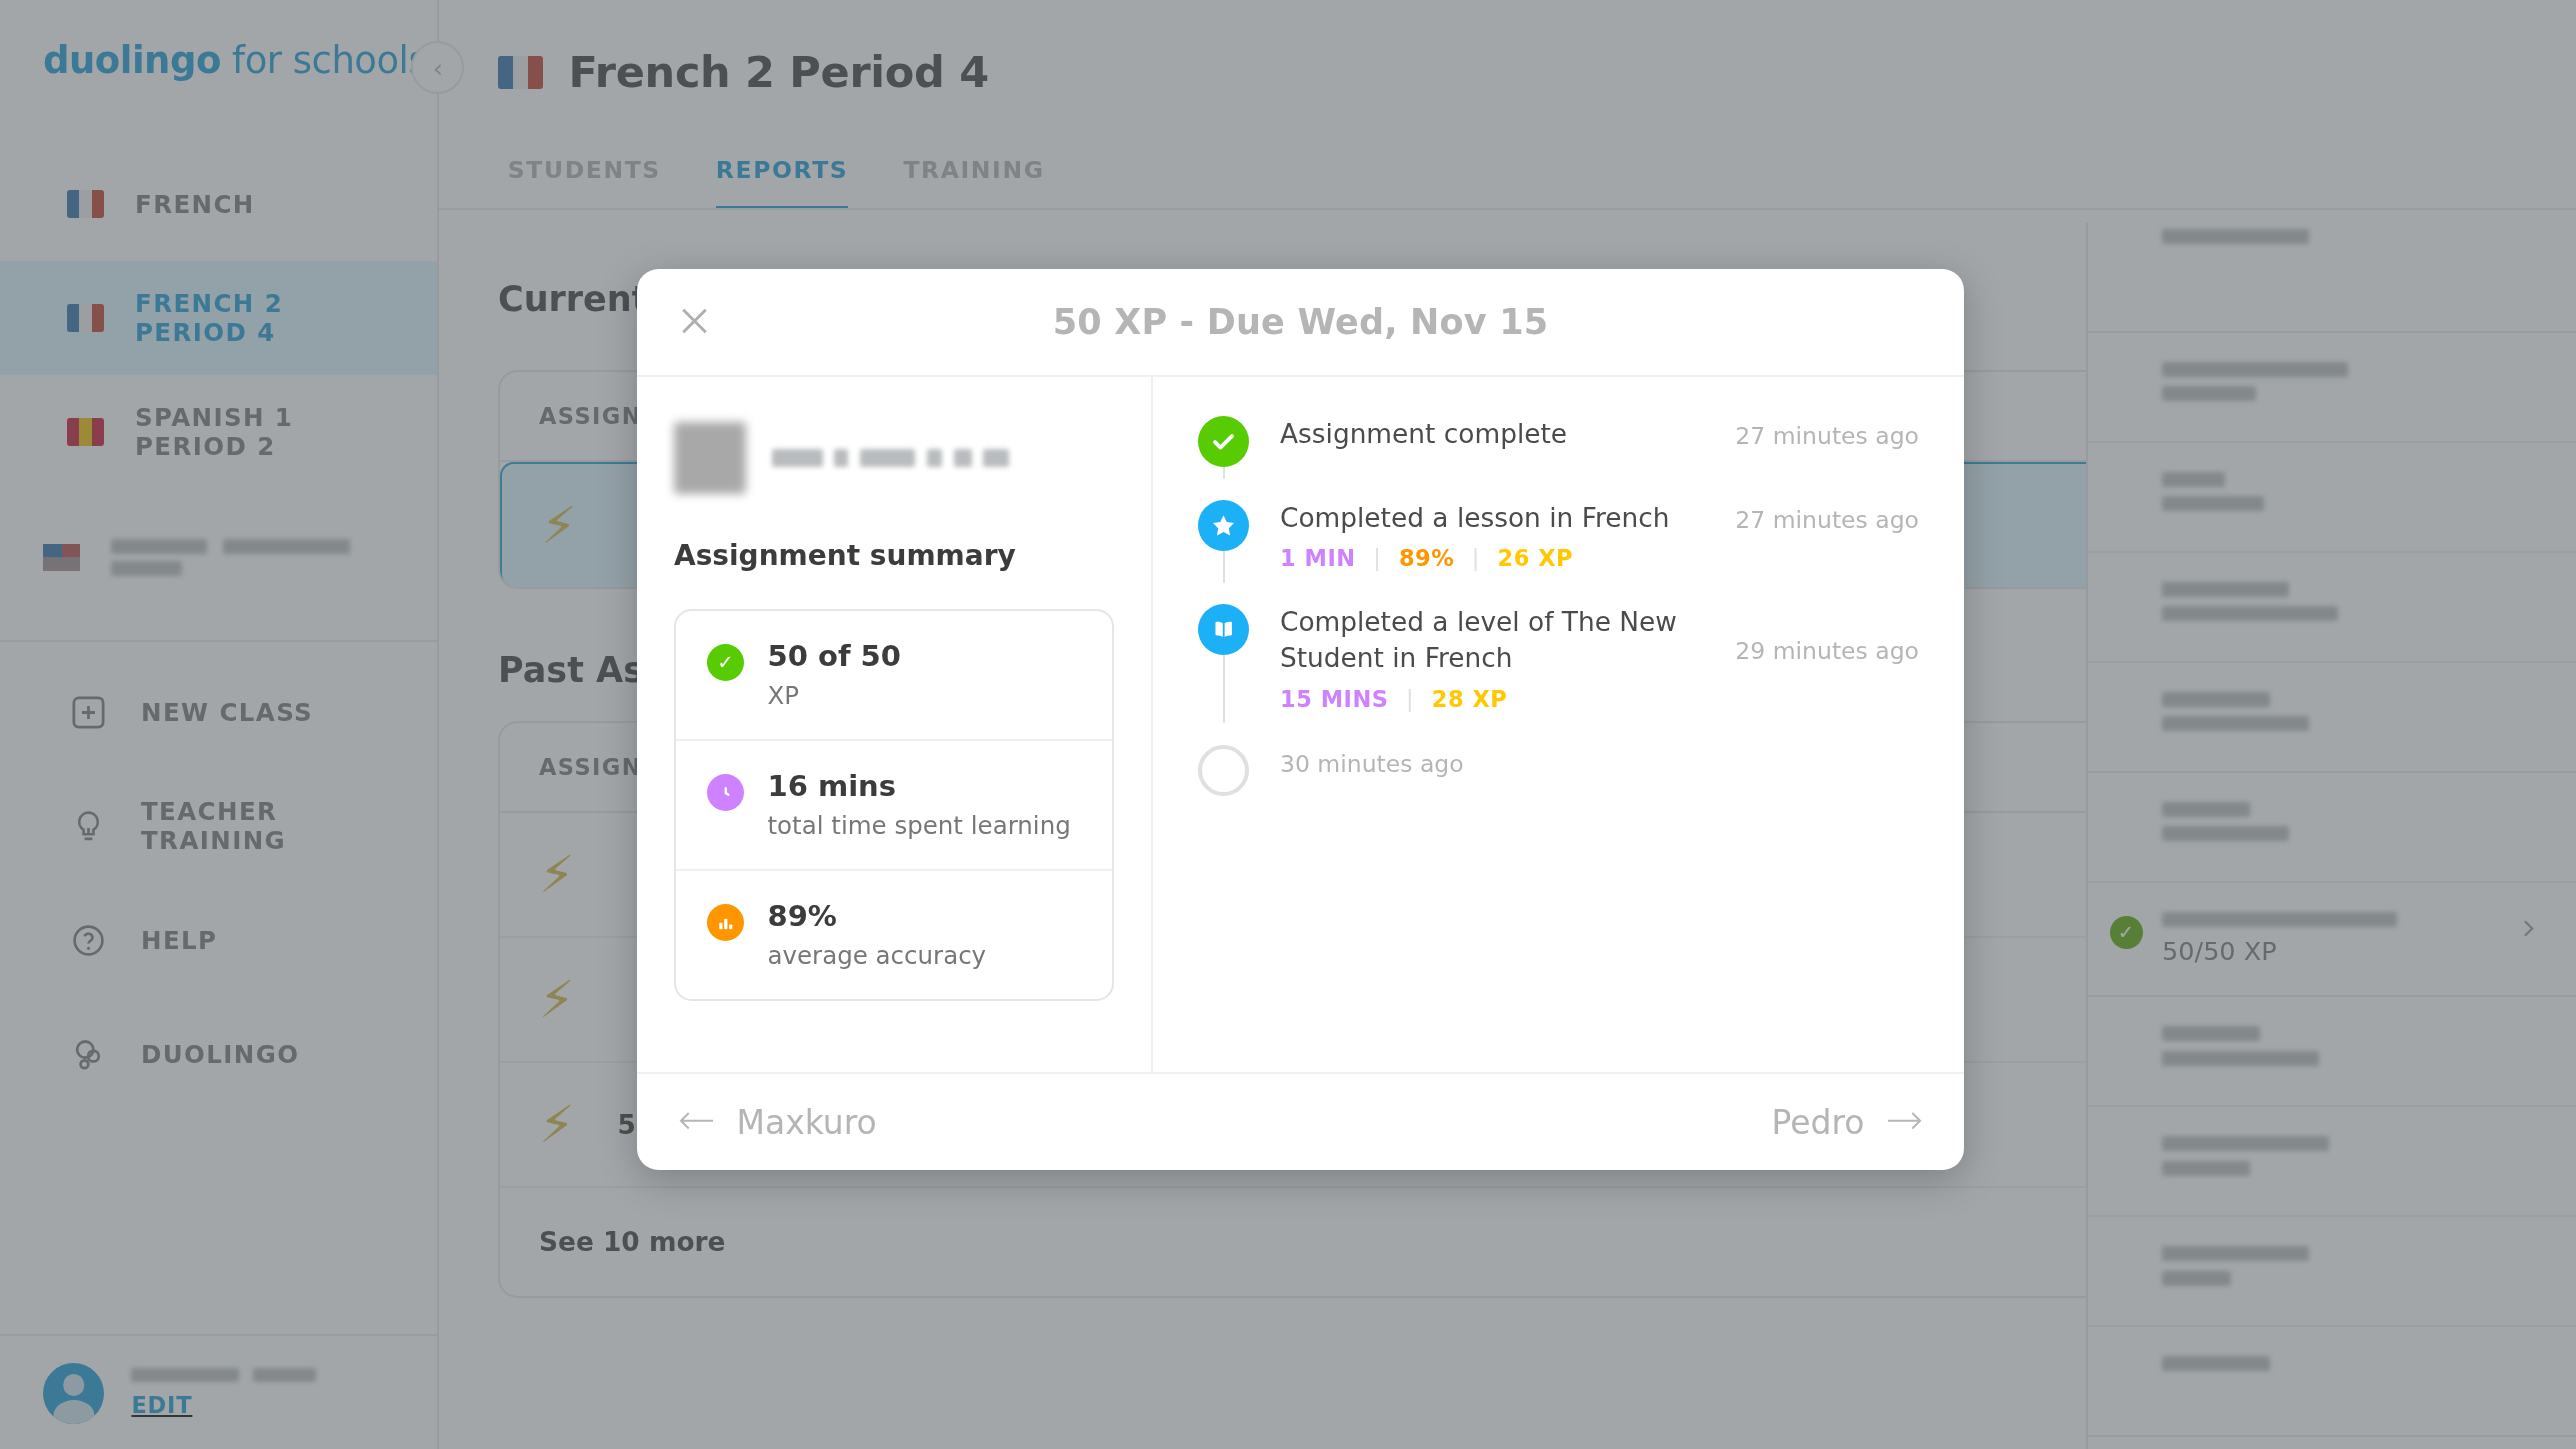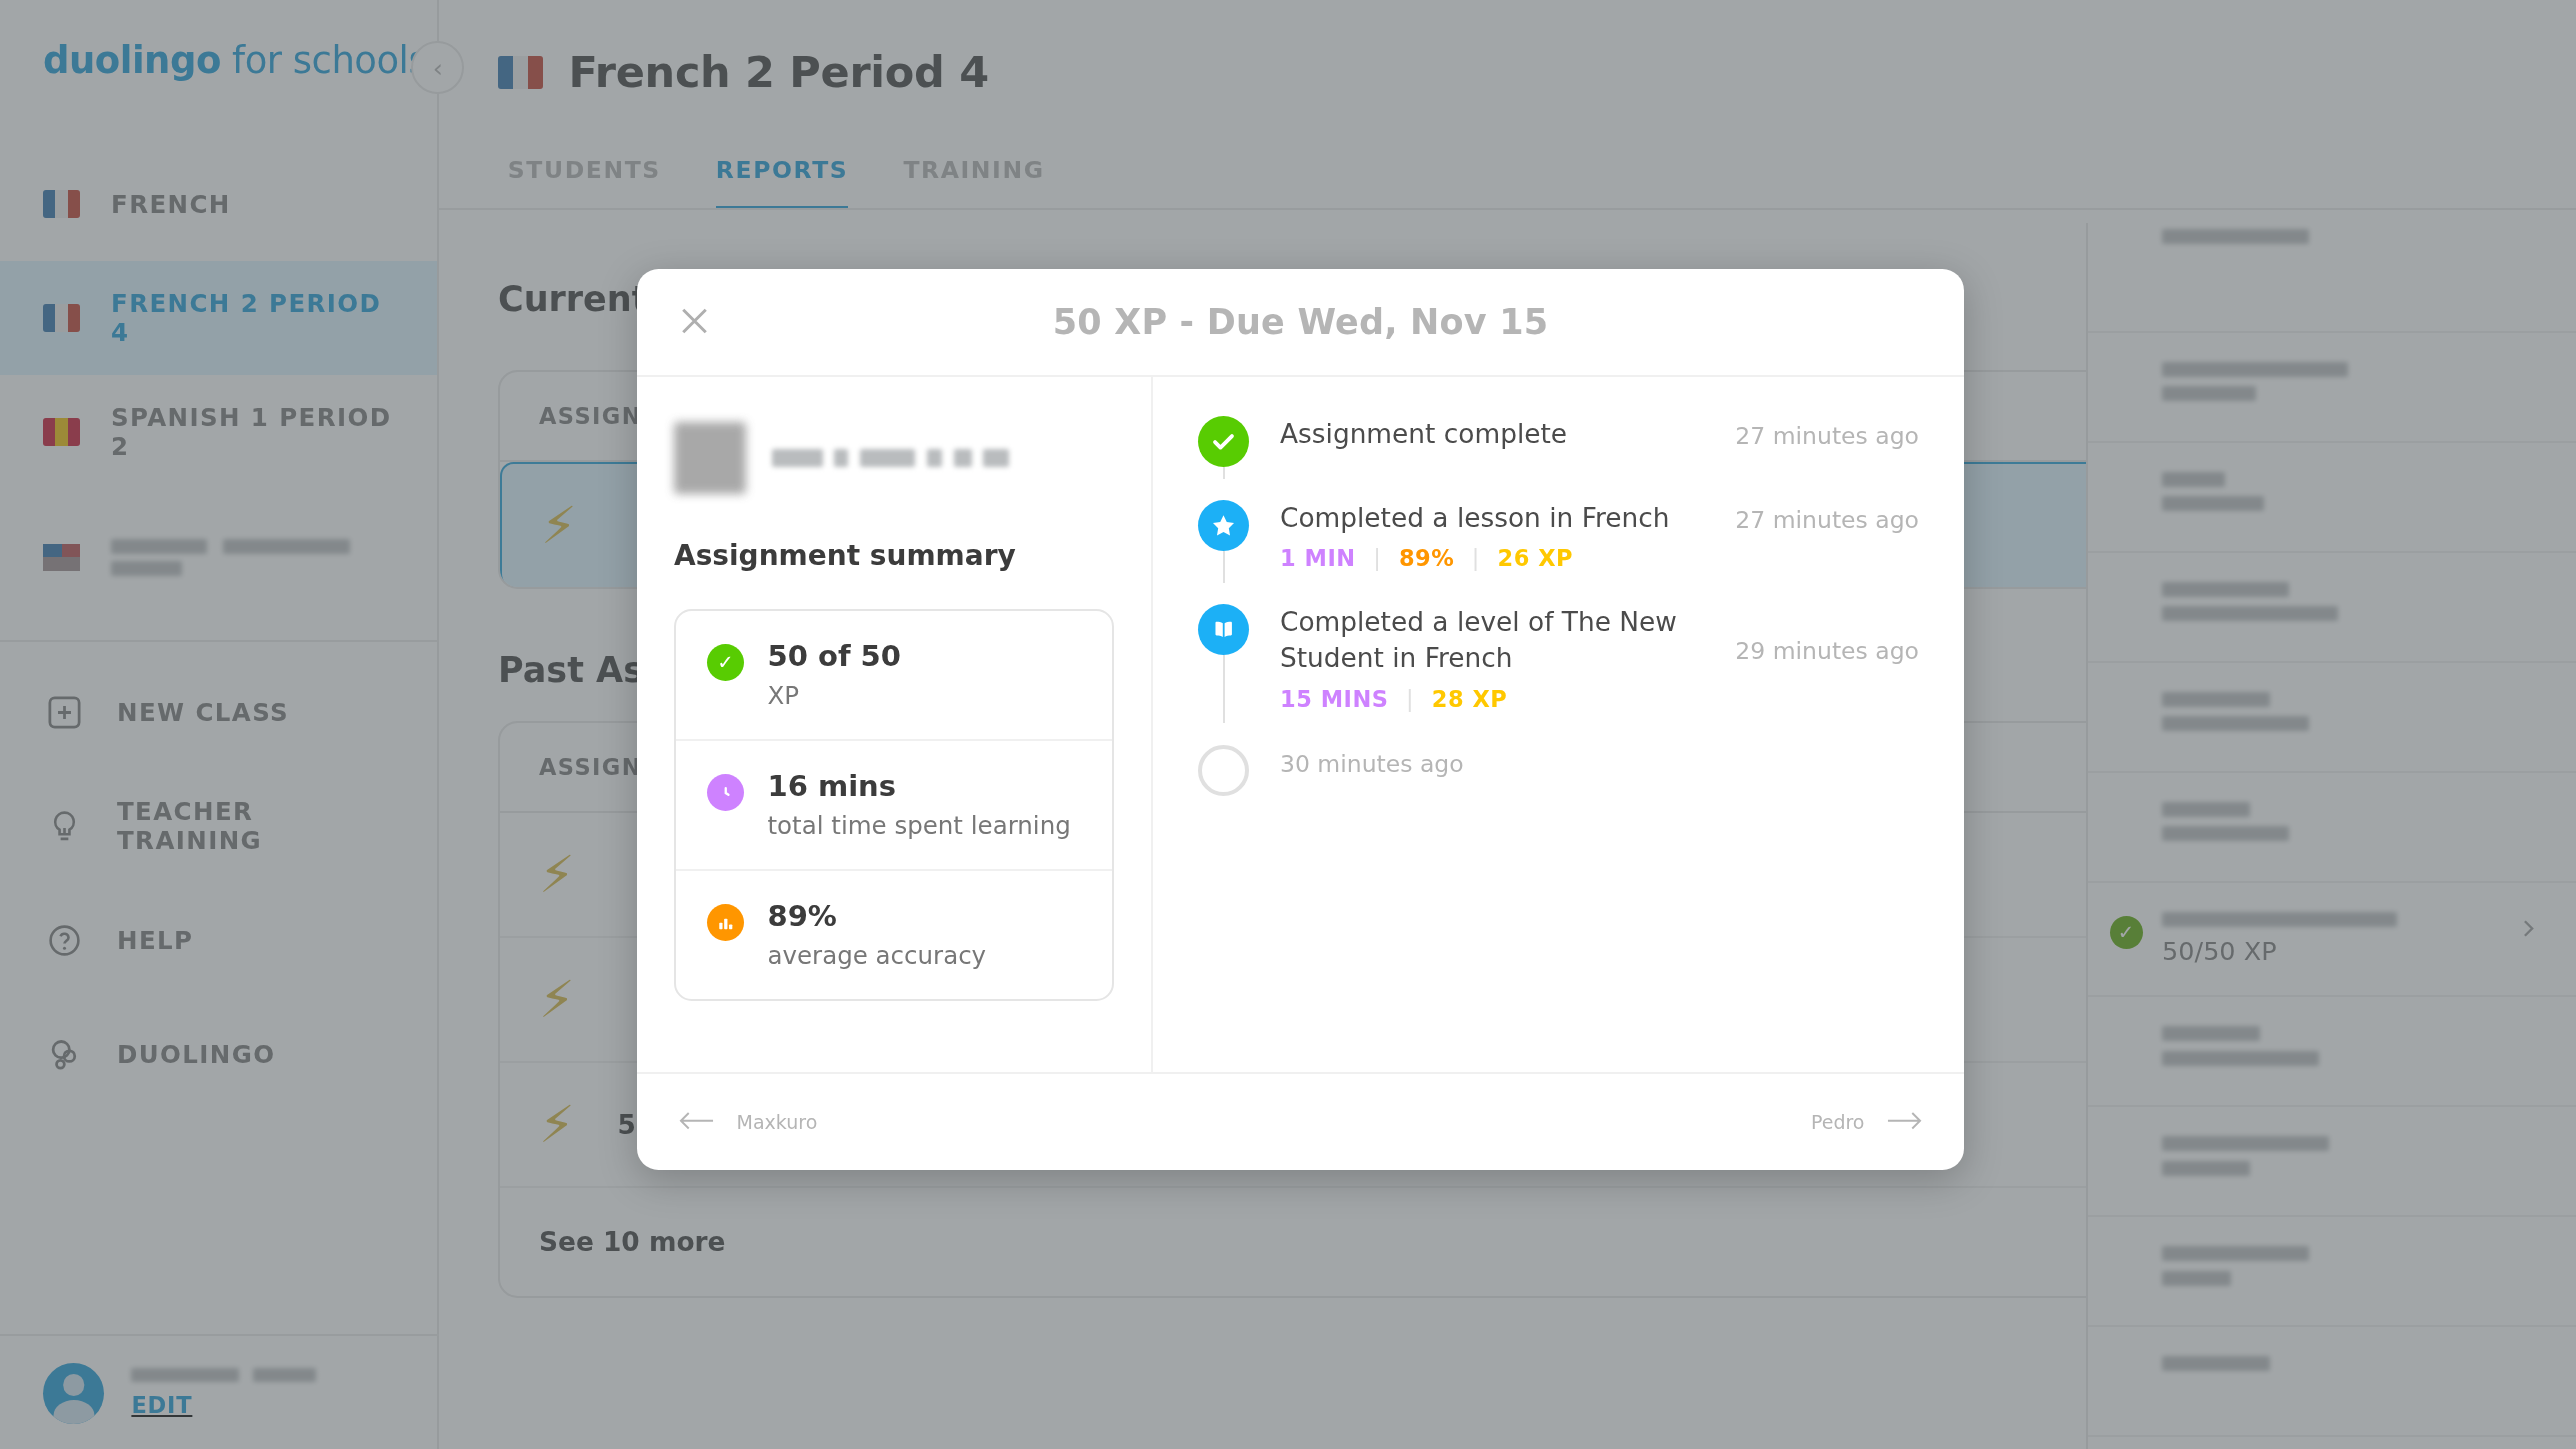--- a/index.html
+++ b/index.html
@@ -28,21 +28,21 @@
   .collapse-btn {
     position: absolute; right: -27.4px; top: 41px;
     width: 53px; height: 53px; border-radius: 50%;
     background: #ffffff; border: 2px solid #e5e5e5;
     display: flex; align-items: center; justify-content: center;
     color: #afafaf; font-size: 25.5px;
   }
   .nav-section { padding-top: 29px; }
   .nav-item {
     display: flex; align-items: center; gap: 31px;
-    padding: 0 43px; height: 114px;
+    padding: 0 67px; height: 114px;
     font-size: 24.5px; font-weight: 700; letter-spacing: 1.4px;
     color: #777777; text-transform: uppercase;
   }
   .nav-item.active { background: #ddf4ff; color: #1899d6; }
   .nav-item.active .flag { box-shadow: none; }
   .flag {
     width: 37px; height: 27.4px; border-radius: 2.9px; overflow: hidden;
     display: flex; flex: 0 0 37px;
   }
   .flag span { flex: 1 1 0; }
@@ -213,21 +213,21 @@
   .tl-title { font-size: 26.4px; color: #4b4b4b; line-height: 1.35; max-width: 549px; }
   .tl-meta { display: flex; align-items: center; gap: 17.6px; margin-top: 9.8px; font-size: 22.5px; font-weight: 800; letter-spacing: 0.5px; }
   .m-time { color: #ce82ff; } .m-acc { color: #ff9600; } .m-xp { color: #ffc800; }
   .m-sep { color: #e0e0e0; font-weight: 400; }
   .tl-ago { font-size: 23.5px; color: #b5b5b5; white-space: nowrap; padding-top: 5.9px; }
   .modal-foot {
     flex: 0 0 98px; height: 98px; border-top: 2px solid #f0f0f0;
     display: flex; align-items: center; justify-content: space-between;
     padding: 0 41px;
   }
-  .foot-btn { display: flex; align-items: center; gap: 21.5px; font-size: 19px; color: #b5b5b5; font-weight: 400; }
+  .foot-btn { display: flex; align-items: center; gap: 21.5px; font-size: 33px; color: #b5b5b5; font-weight: 400; }
   .arrow { font-size: 31px; color: #b5b5b5; }
 </style>
 </head>
 <body>
 
 <div id="root">
 
   <div class="app">
 
     <aside class="sidebar">

